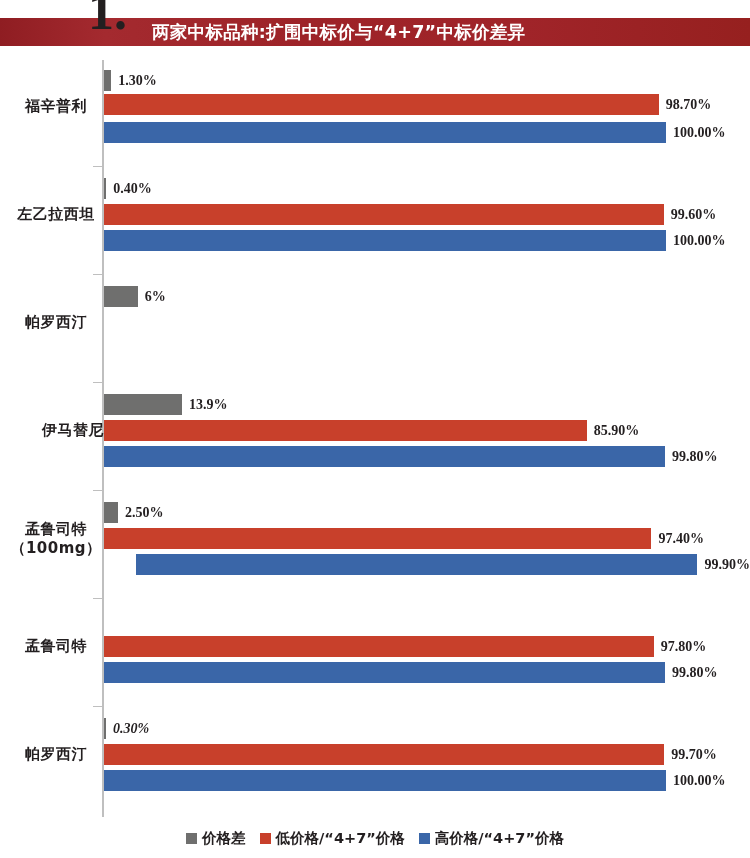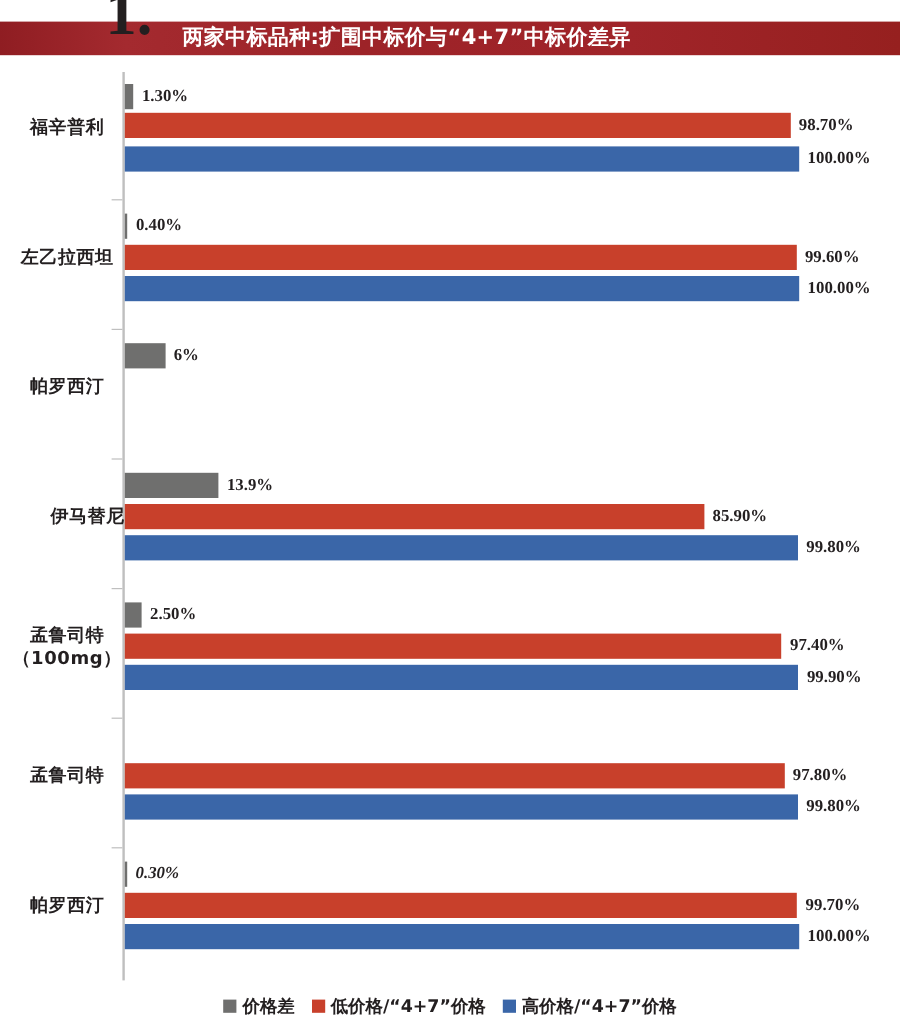--- a/index.html
+++ b/index.html
@@ -242,21 +242,21 @@
           <div>（100mg）</div>
         </div>
         <div class="bar-row" style="top: 0px; width: 562px;">
           <div class="bar s0" title="价格差 2.50%" style="width: 14.05px;"></div>
           <div class="bar-value" style="left: 21.05px;">2.50%</div>
         </div>
         <div class="bar-row" style="top: 26px; width: 562px;">
           <div class="bar s1" title="低价格/“4+7”价格 97.40%" style="width: 547.388px;"></div>
           <div class="bar-value" style="left: 554.388px;">97.40%</div>
         </div>
-        <div class="bar-row" style="top: 52px; width: 562px;">
+        <div class="bar-row" style="top: 52px; width: 562px; margin-left: 32px;">
           <div class="bar s2" title="高价格/“4+7”价格 99.90%" style="width: 561.438px;"></div>
           <div class="bar-value" style="left: 568.438px;">99.90%</div>
         </div>
       </div>
       <div class="group" style="top: 552px; height: 108px;">
         <div class="cat-label" style="top: 27px;">
           <div>孟鲁司特</div>
         </div>
         <div class="bar-row" style="top: 26px; width: 562px;">
           <div class="bar s1" title="低价格/“4+7”价格 97.80%" style="width: 549.636px;"></div>

